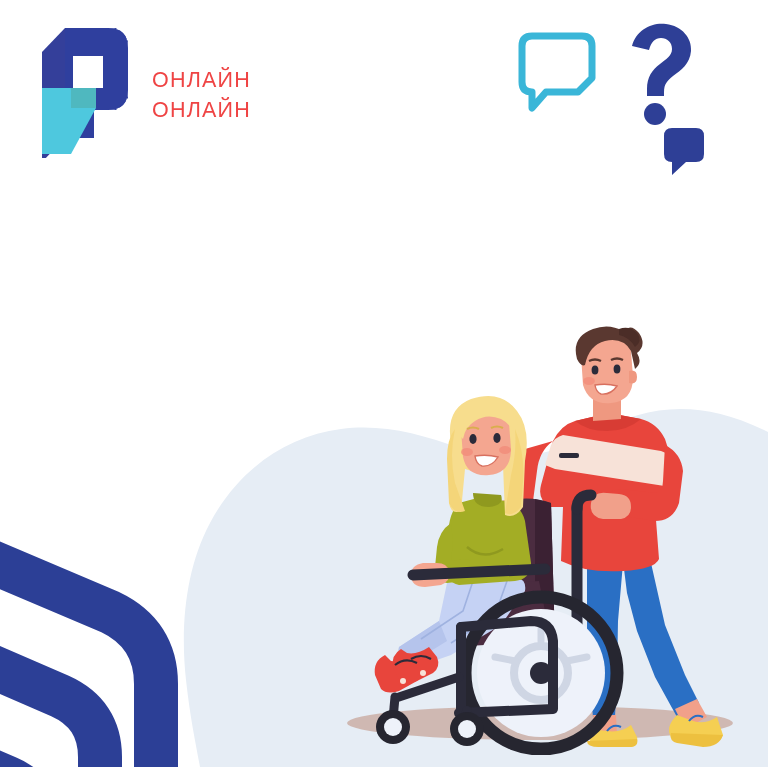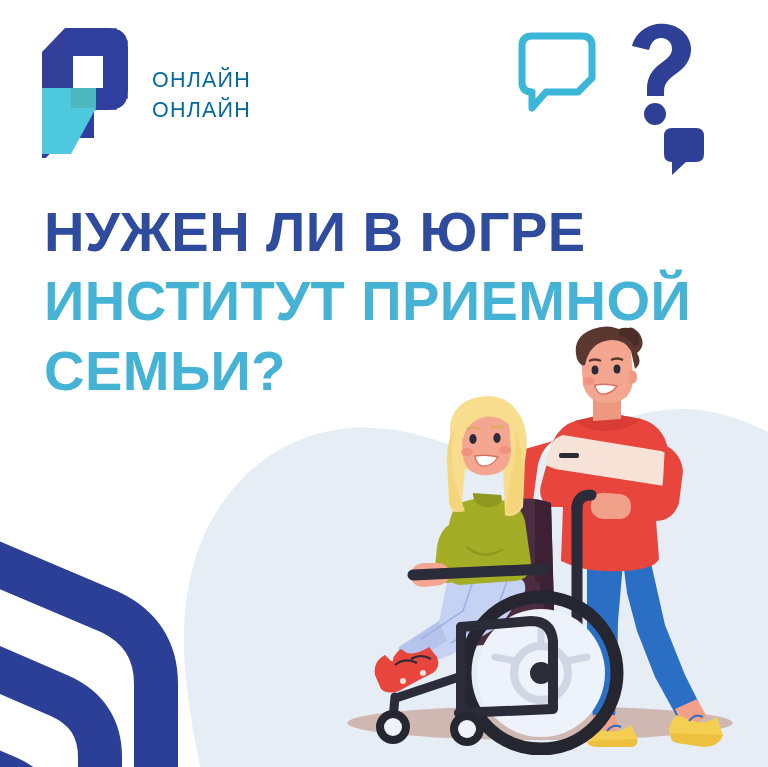--- a/index.html
+++ b/index.html
@@ -47,21 +47,21 @@
     flex-direction: column;
     gap: 3px;
     padding-top: 6px;
   }
   .logo-words span {
     display: block;
     font-family: "Liberation Sans", sans-serif;
     font-size: 21.5px;
     font-weight: 400;
     letter-spacing: 1.2px;
-    color: #0369a1;
+    color: #ef4444;
     line-height: 1.22;
     white-space: nowrap;
   }
 
   
   .deco-bubbles {
     position: absolute;
     left: 500px;
     top: 20px;
     width: 220px;
@@ -155,25 +155,20 @@
                C190 44 181 50 173 56 C167 61 164 64 164 72
                L164 76 L147 76 L147 69 C147 57 152 50 160 44
                C166 39 172 36 172 29 C172 22 167 18 161 18
                C155 18 151 22 149 30 Z"></path>
       <circle cx="155" cy="94" r="11"></circle>
     </g>
 
     <path fill="#2e3f96" d="M172 108 H196 Q204 108 204 116 V134 Q204 142 196 142 H186 L172 155 V142 Q164 142 164 134 V116 Q164 108 172 108 Z"></path>
   </svg>
 
-  <div class="headline">
-    <span class="headline-line dark">НУЖЕН ЛИ В ЮГРЕ</span>
-    <span class="headline-line cyan">ИНСТИТУТ ПРИЕМНОЙ</span>
-    <span class="headline-line cyan">СЕМЬИ?</span>
-  </div>
 
   <svg class="illustration" viewBox="0 0 400 430" aria-hidden="true">
 
     <g>
 
       <path fill="#2a6fc4" d="M232 234 L232 330 L236 372 L238 392 L260 392 L262 350 L263 296 L268 238 Z"></path>
       <path fill="#2a6fc4" d="M268 236 L296 238 L310 300 L330 350 L344 378 L322 392 L300 352 L282 306 L272 268 Z"></path>
 
       <path fill="#f1a08a" d="M238 390 L261 390 L262 410 L240 410 Z"></path>
       <path fill="#f1a08a" d="M320 384 L342 374 L352 392 L330 404 Z"></path>

